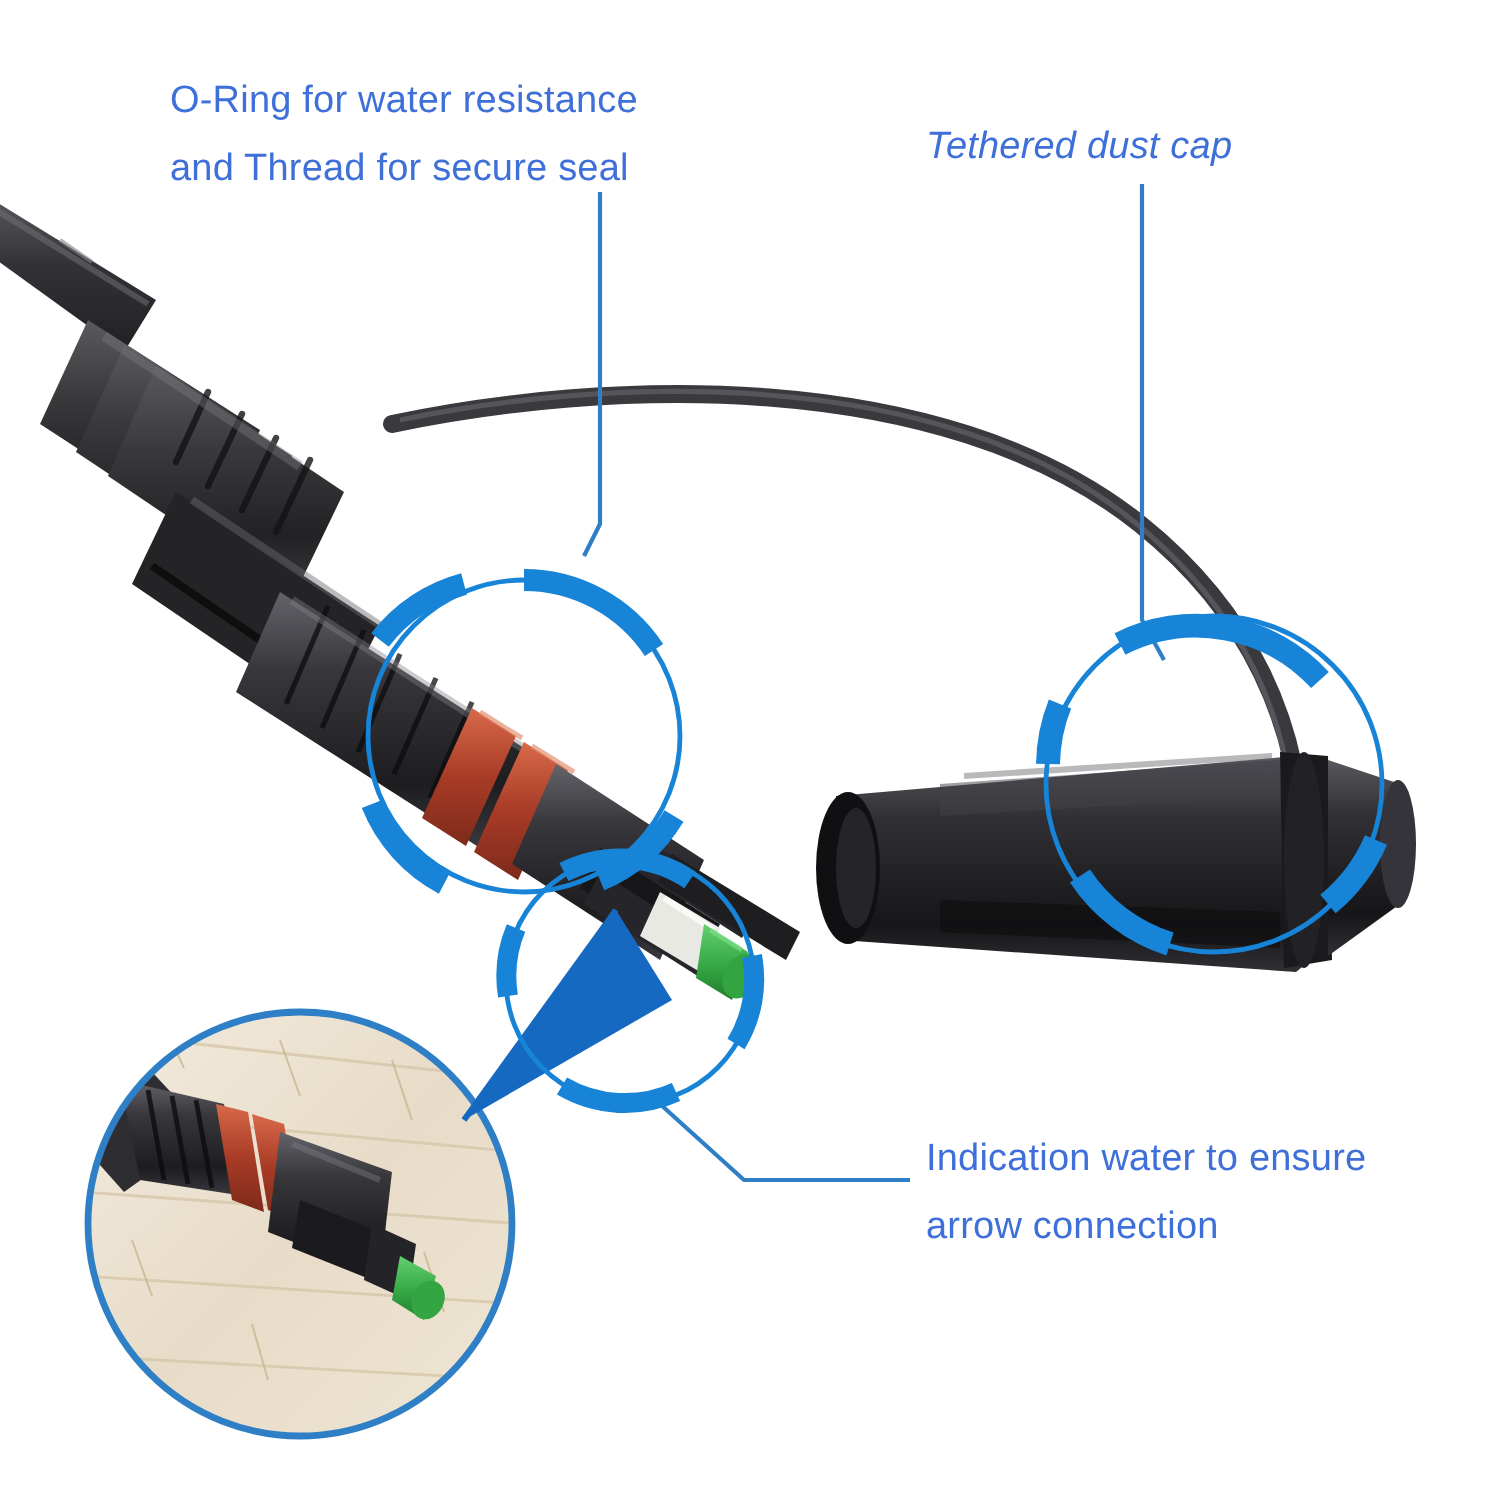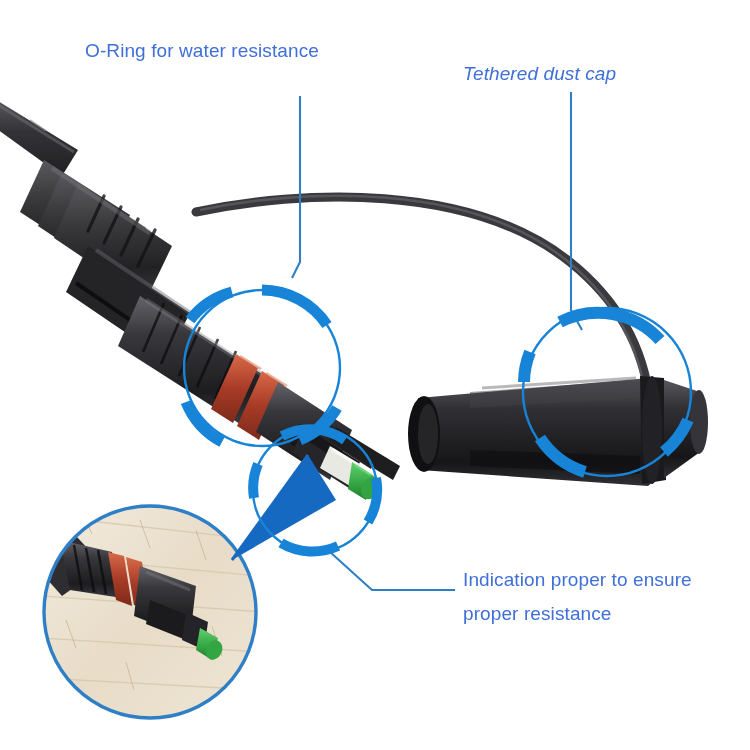--- a/index.html
+++ b/index.html
@@ -217,24 +217,25 @@
       <circle cx="315" cy="490" r="62" stroke="#1784d8" stroke-width="2.4"></circle>
       <path d="M 282 436 A 62 62 0 0 1 345 440" stroke="#1784d8" stroke-width="10"></path>
       <path d="M 376 478 A 62 62 0 0 1 368 522" stroke="#1784d8" stroke-width="10"></path>
       <path d="M 338 546 A 62 62 0 0 1 281 543" stroke="#1784d8" stroke-width="10"></path>
       <path d="M 254 498 A 62 62 0 0 1 258 464" stroke="#1784d8" stroke-width="10"></path>
     </g>
   </svg>
 
   <div class="callout" id="callout-oring">
     <div>O-Ring for water resistance</div>
+    <div>and Thread for secure seal</div>
   </div>
 
   <div class="callout" id="callout-dustcap">
     <div>Tethered dust cap</div>
   </div>
 
   <div class="callout" id="callout-arrow">
-    <div>Indication proper to ensure</div>
-    <div>proper resistance</div>
+    <div>Indication water to ensure</div>
+    <div>arrow connection</div>
   </div>
 
 </div>
 
 </body></html>

